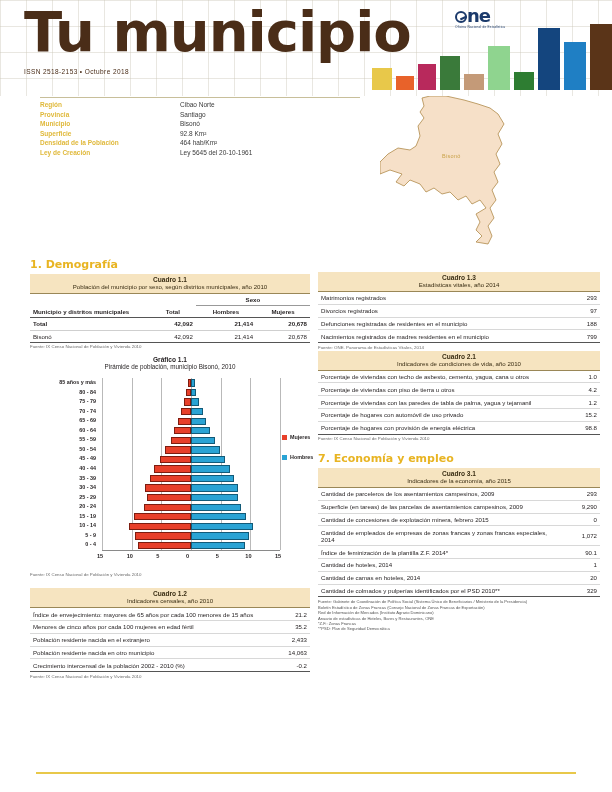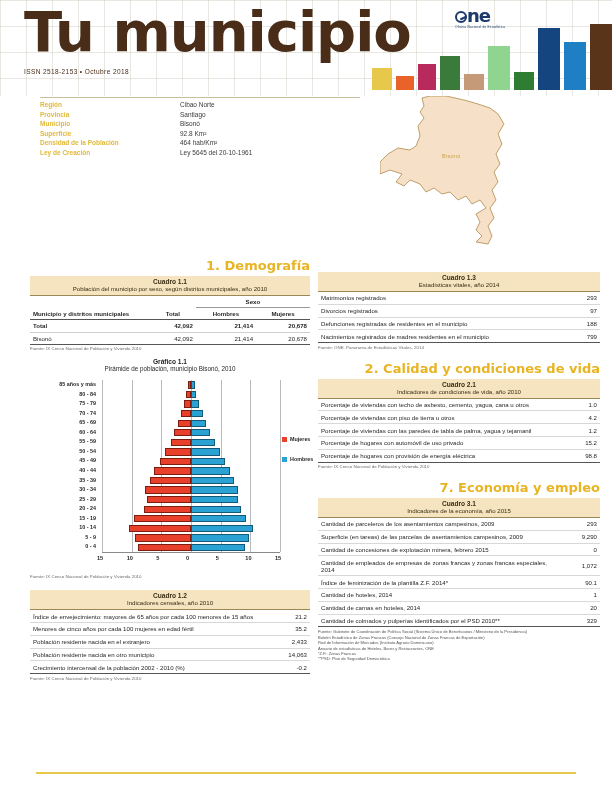--- a/index.html
+++ b/index.html
@@ -69,21 +69,21 @@
   .map .mlabel {
     position:absolute; left:62px; top:57px; font-size:5.5px;
     color:#c9a24a; letter-spacing:.3px;
   }
 
   
   .col-left  { position:absolute; left:30px;  top:258px; width:280px; }
   .col-right { position:absolute; left:318px; top:258px; width:282px; }
 
   .sec-title {
-    text-align:right; font-size:13px; font-weight:bold;
+    text-align:left; font-size:11px; font-weight:bold;
     color:#e8b422; margin:0 0 3px 0; font-family:"DejaVu Sans", sans-serif;
   }
 
   
   .tbl { width:100%; border-collapse:collapse; font-size:6.1px; }
   .cap {
     background:#f6e4c0; text-align:center; padding:2px 3px 3px 3px;
     border-bottom:1px solid #9a8757;
   }
   .cap .c1 { font-weight:bold; font-size:6.6px; color:#3a2e14; }
@@ -376,21 +376,20 @@
           </tr>
           <tr>
             <td>Nacimientos registrados de madres residentes en el municipio</td>
             <td class="num" style="width: 42px;">799</td>
           </tr>
         </tbody>
       </table>
     <div class="src">Fuente: ONE. Panorama de Estadísticas Vitales, 2014</div>
   </div>
 
-  <div class="sec-title" style="margin-top:10px">2. Calidad y condiciones de vida</div>
 
   <div>
     <div class="cap">
       <div class="c1">Cuadro 2.1</div>
       <div class="c2">Indicadores de condiciones de vida, año 2010</div>
     </div>
     <table class="tbl kvtbl">
         <tbody id="c21rows">
           <tr>
             <td>Porcentaje de viviendas con techo de asbesto, cemento, yagua, cana u otros</td>

